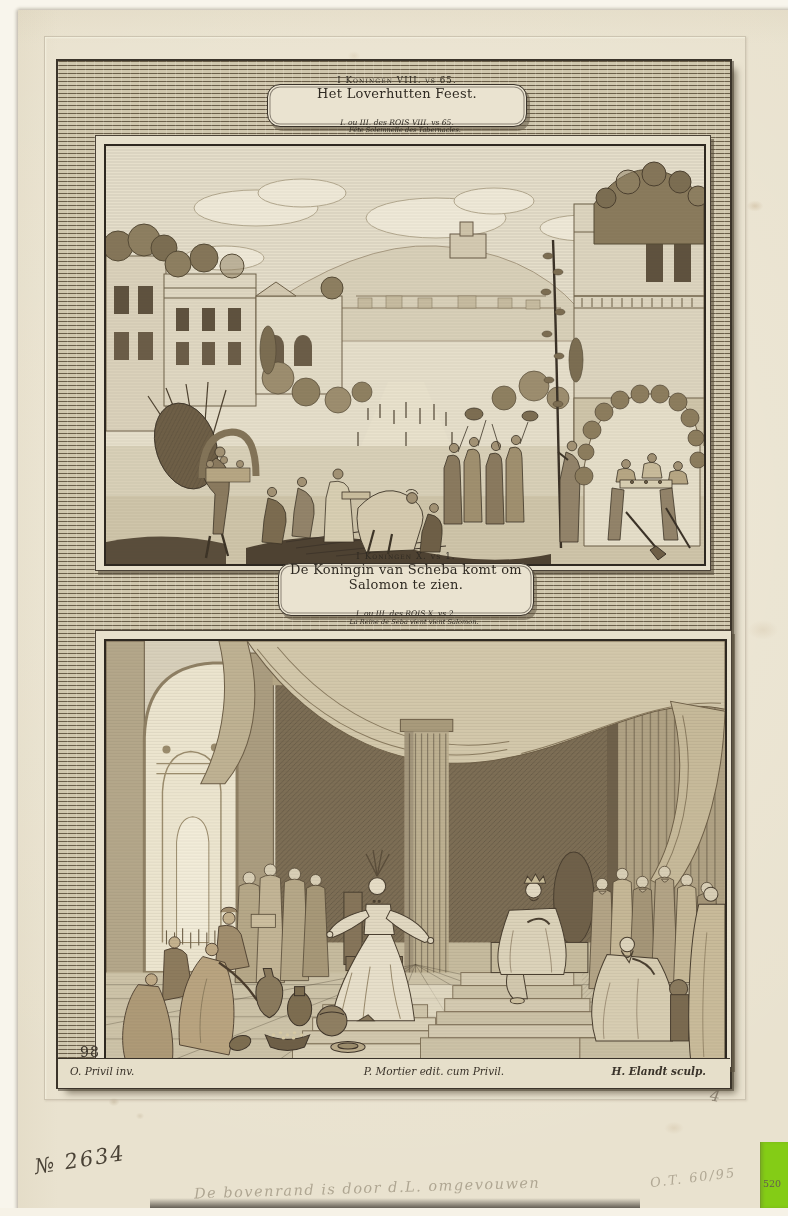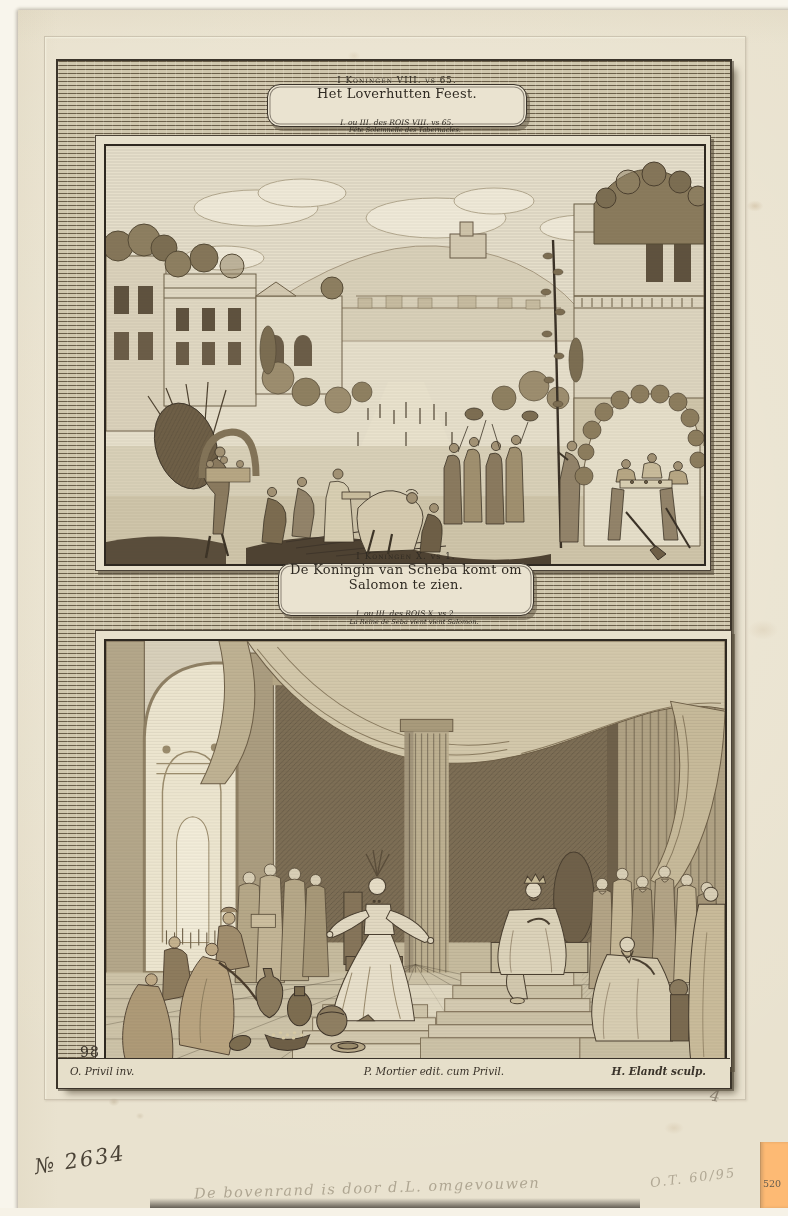--- a/index.html
+++ b/index.html
@@ -67,21 +67,21 @@
     font-size:14px;color:#3a332a;letter-spacing:1px;}
 
   
   .hand{font-family:"DejaVu Serif", serif;font-style:italic;position:absolute;white-space:nowrap;}
   .invno{left:34px;top:1148px;font-size:21px;color:#4a4236;transform:rotate(-9deg);letter-spacing:2px;}
   .note{left:194px;top:1180px;font-size:14.5px;color:rgba(128,117,96,.55);transform:rotate(-1.8deg);letter-spacing:1.5px;}
   .otcode{left:650px;top:1170px;font-size:13px;color:rgba(140,130,110,.6);transform:rotate(-7deg);letter-spacing:2px;}
   .pencil4{left:710px;top:1086px;font-size:16px;color:rgba(108,98,82,.7);transform:rotate(9deg);}
 
   
-  .corner-strip{position:absolute;right:0;bottom:0;width:27px;height:66px;background:#fdba74;
+  .corner-strip{position:absolute;right:0;bottom:0;width:27px;height:66px;background:#84cc16;
     border-left:1px solid rgba(90,80,65,.35);box-shadow:inset 2px 0 3px rgba(90,80,65,.2);}
   .num520{position:absolute;left:2px;top:36px;font-size:9.5px;color:#655d4f;font-family:"DejaVu Serif", serif;}
 
   .bottomshadow{position:absolute;left:150px;bottom:0;width:490px;height:10px;
     background:linear-gradient(180deg, rgba(40,36,30,0), rgba(45,40,33,.7));}
 </style>
 </head>
 <body>
 
 <div class="canvas">

